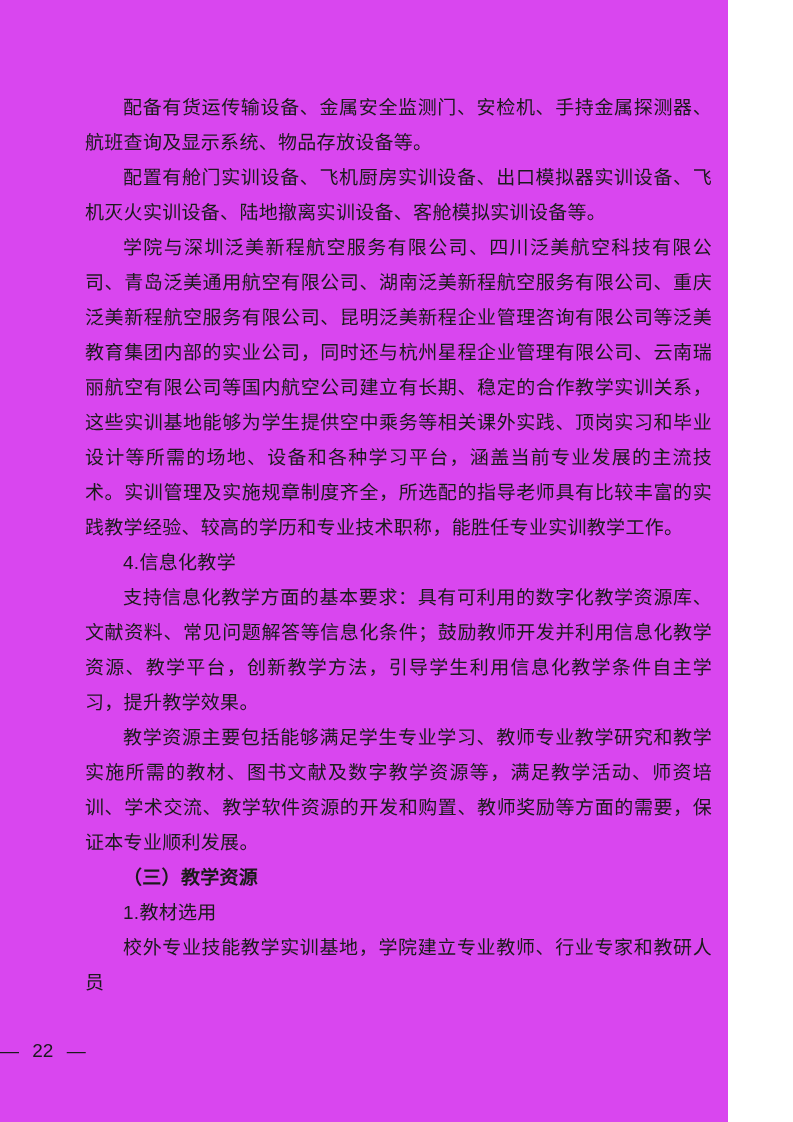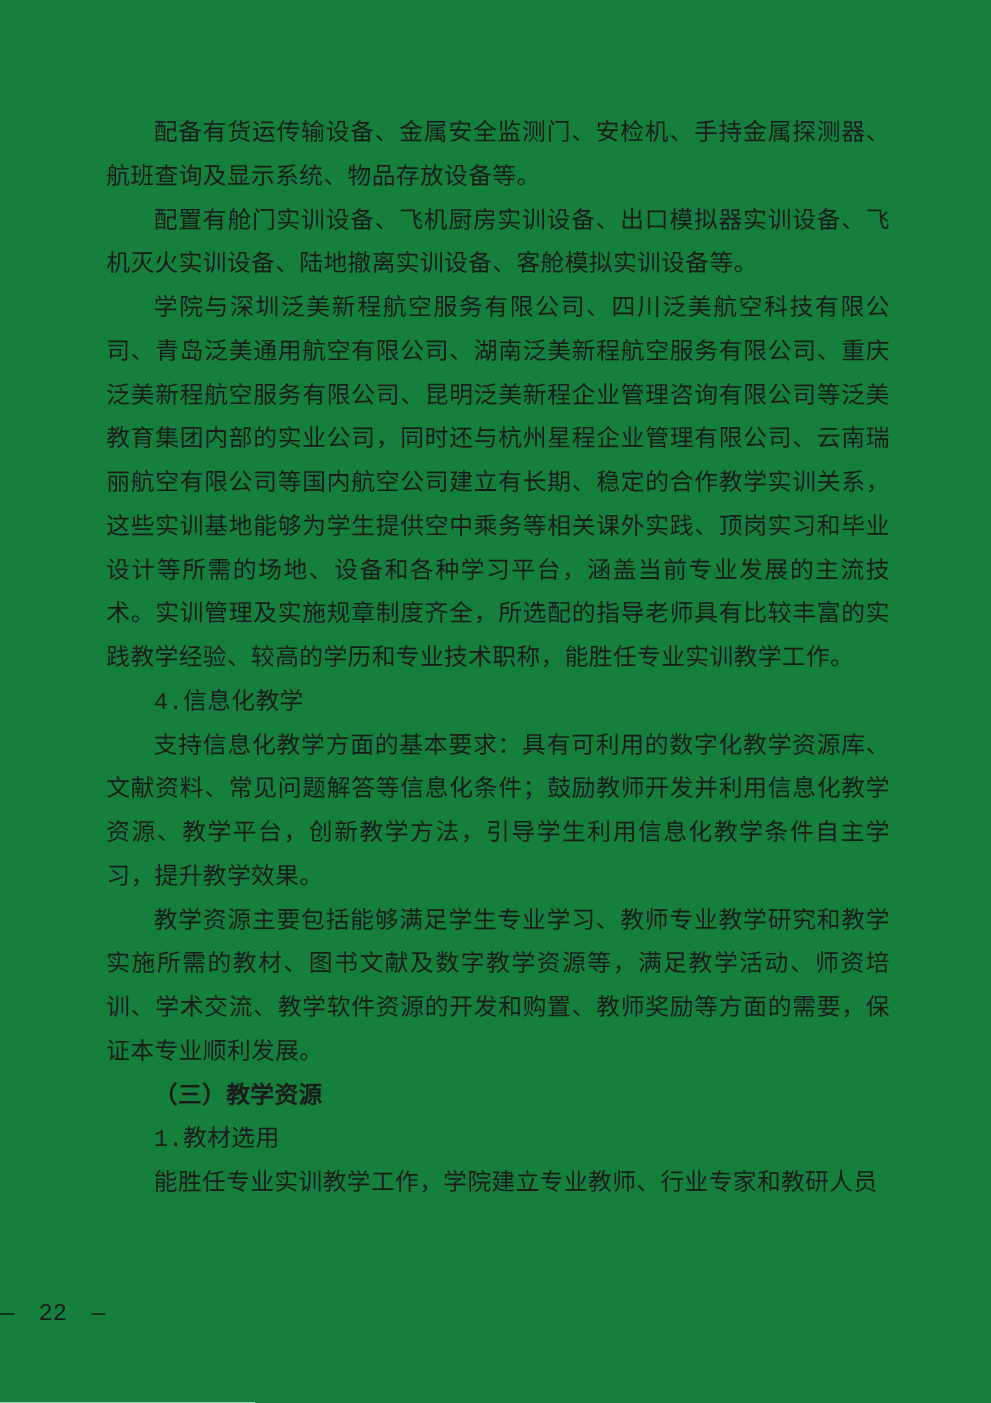--- a/index.html
+++ b/index.html
@@ -2,25 +2,25 @@
 <html lang="zh-CN"><head>
 <meta charset="utf-8">
 <style>
   html, body {
     margin: 0;
     padding: 0;
     background: #ffffff;
   }
   .page {
     position: relative;
-    width: 793px;
+    width: 728px;
     height: 1122px;
-    background: #15803d;
+    background: #d946ef;
     overflow: hidden;
-    font-family: Liberation Mono, monospace;
+    font-family: Liberation Sans, sans-serif;
     color: #1b1b1b;
     box-sizing: border-box;
   }
   .text-block {
     position: absolute;
     left: 85px;
     top: 90px;
     width: 627px;
   }
   .para {
@@ -52,16 +52,16 @@
 <div class="page">
   <div class="text-block">
       <p class="para">配备有货运传输设备、金属安全监测门、安检机、手持金属探测器、航班查询及显示系统、物品存放设备等。</p>
       <p class="para">配置有舱门实训设备、飞机厨房实训设备、出口模拟器实训设备、飞机灭火实训设备、陆地撤离实训设备、客舱模拟实训设备等。</p>
       <p class="para">学院与深圳泛美新程航空服务有限公司、四川泛美航空科技有限公司、青岛泛美通用航空有限公司、湖南泛美新程航空服务有限公司、重庆泛美新程航空服务有限公司、昆明泛美新程企业管理咨询有限公司等泛美教育集团内部的实业公司，同时还与杭州星程企业管理有限公司、云南瑞丽航空有限公司等国内航空公司建立有长期、稳定的合作教学实训关系，这些实训基地能够为学生提供空中乘务等相关课外实践、顶岗实习和毕业设计等所需的场地、设备和各种学习平台，涵盖当前专业发展的主流技术。实训管理及实施规章制度齐全，所选配的指导老师具有比较丰富的实践教学经验、较高的学历和专业技术职称，能胜任专业实训教学工作。</p>
       <p class="para">4.信息化教学</p>
       <p class="para">支持信息化教学方面的基本要求：具有可利用的数字化教学资源库、文献资料、常见问题解答等信息化条件；鼓励教师开发并利用信息化教学资源、教学平台，创新教学方法，引导学生利用信息化教学条件自主学习，提升教学效果。</p>
       <p class="para">教学资源主要包括能够满足学生专业学习、教师专业教学研究和教学实施所需的教材、图书文献及数字教学资源等，满足教学活动、师资培训、学术交流、教学软件资源的开发和购置、教师奖励等方面的需要，保证本专业顺利发展。</p>
       <p class="para heading">（三）教学资源</p>
       <p class="para">1.教材选用</p>
-      <p class="para">能胜任专业实训教学工作，学院建立专业教师、行业专家和教研人员</p>
+      <p class="para">校外专业技能教学实训基地，学院建立专业教师、行业专家和教研人员</p>
     </div>
   <div class="footer">— 22 —</div>
 </div>
 
 </body></html>

